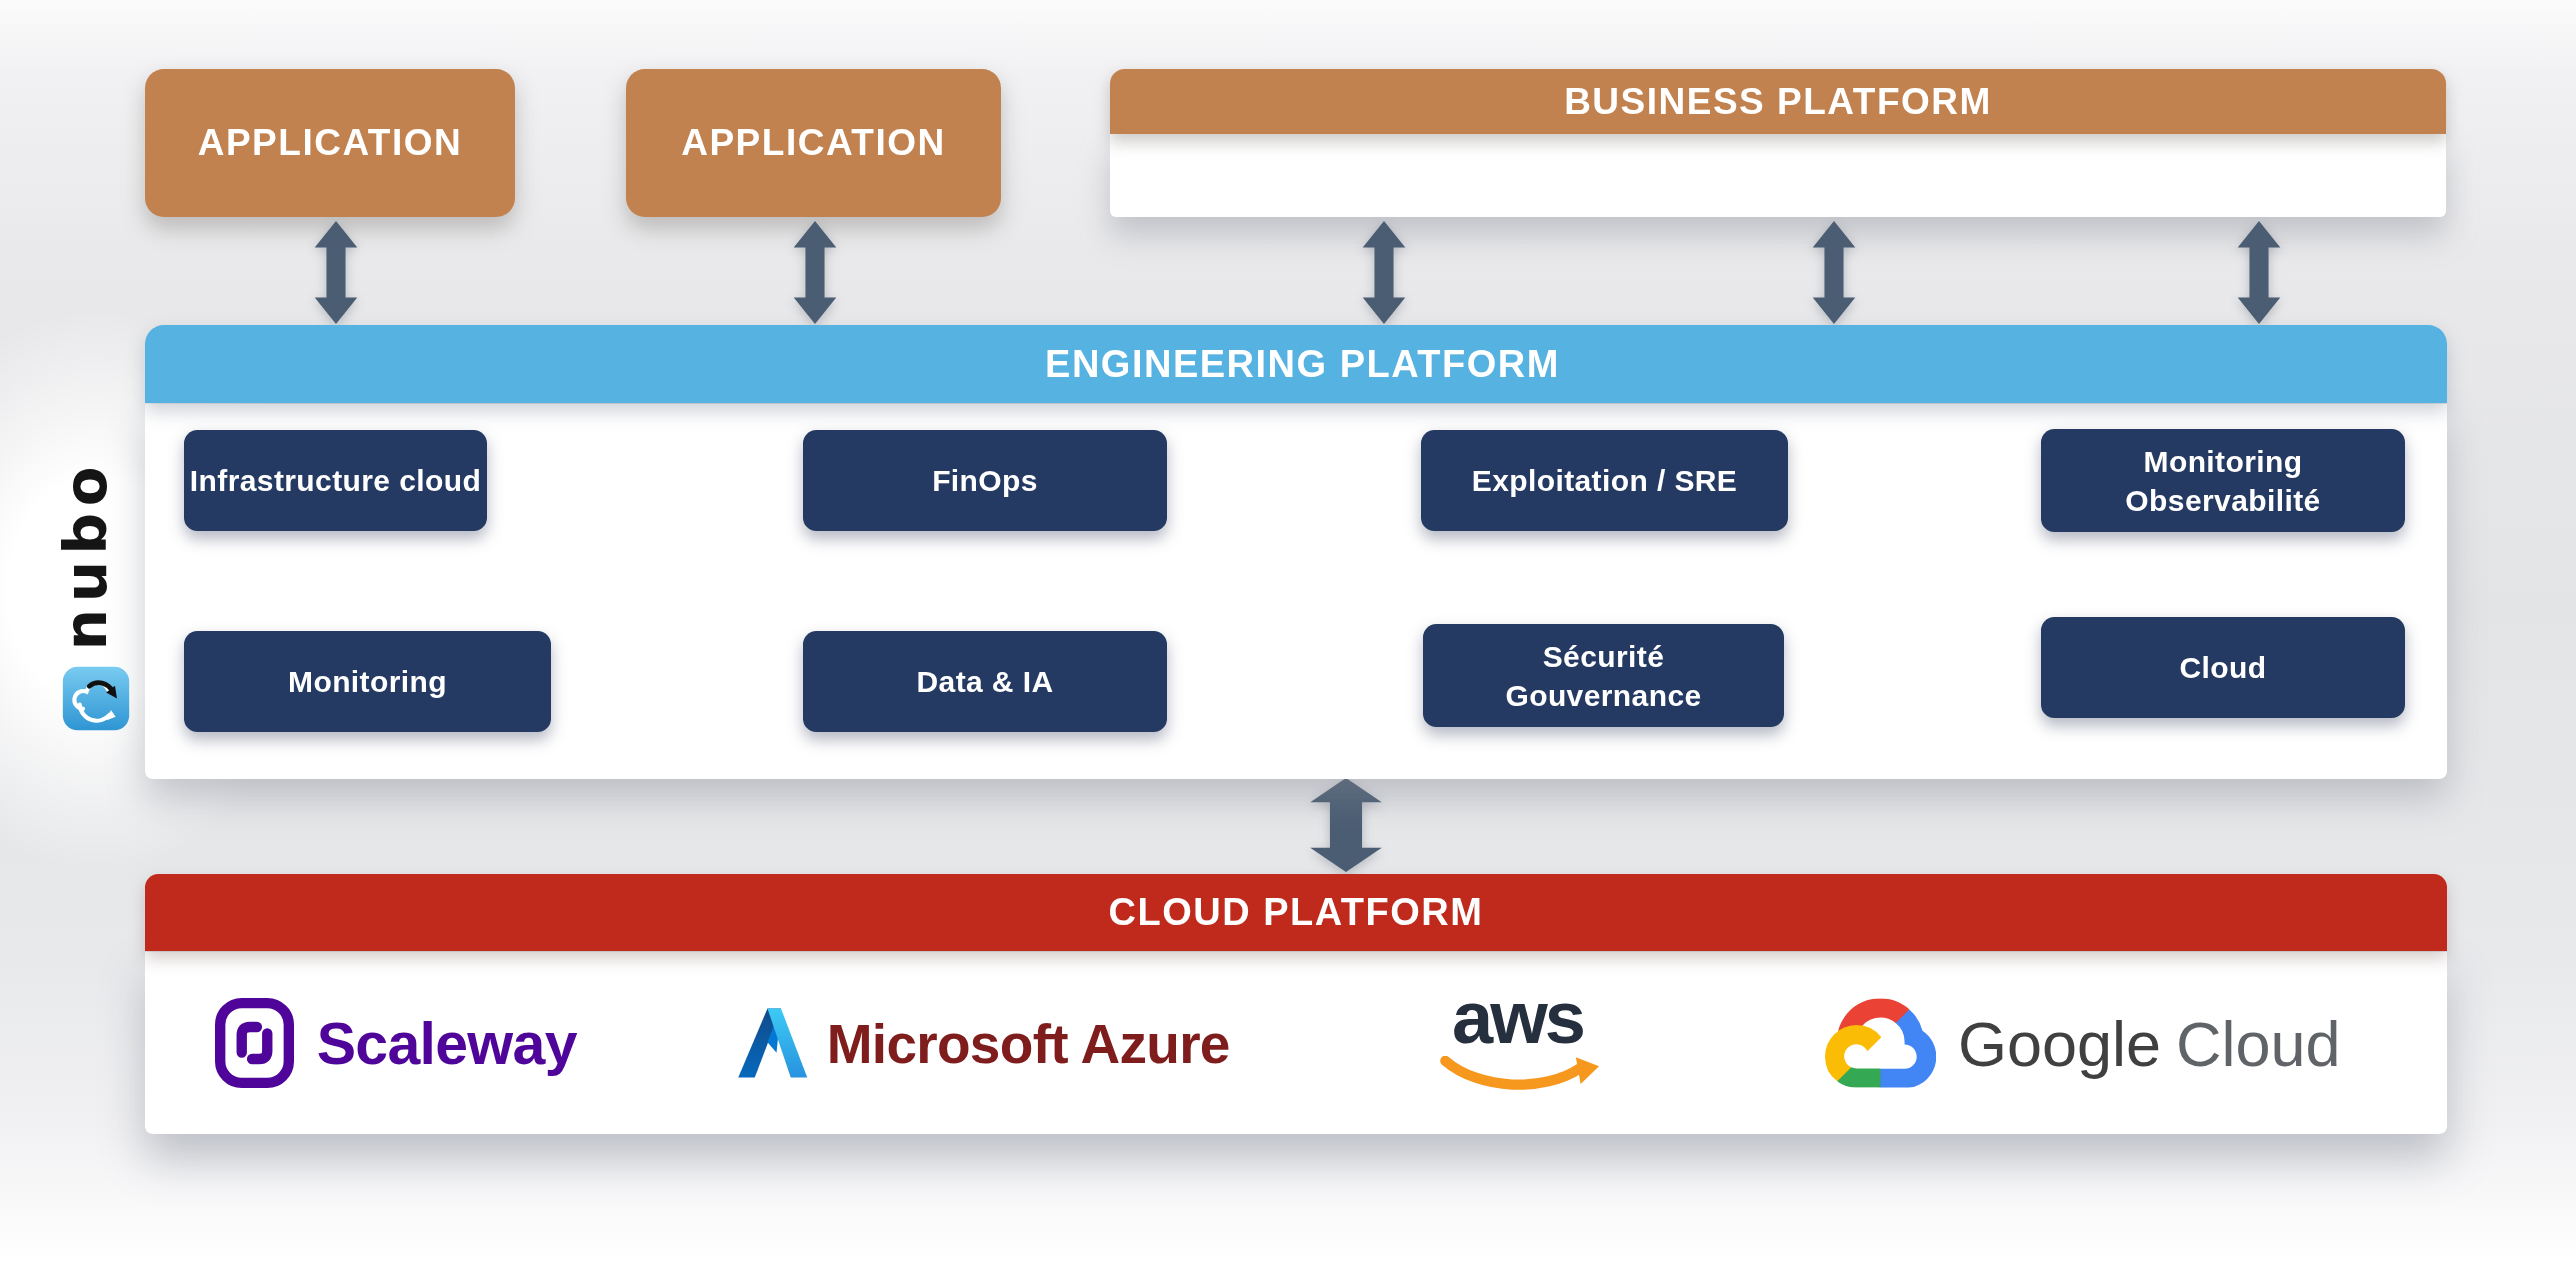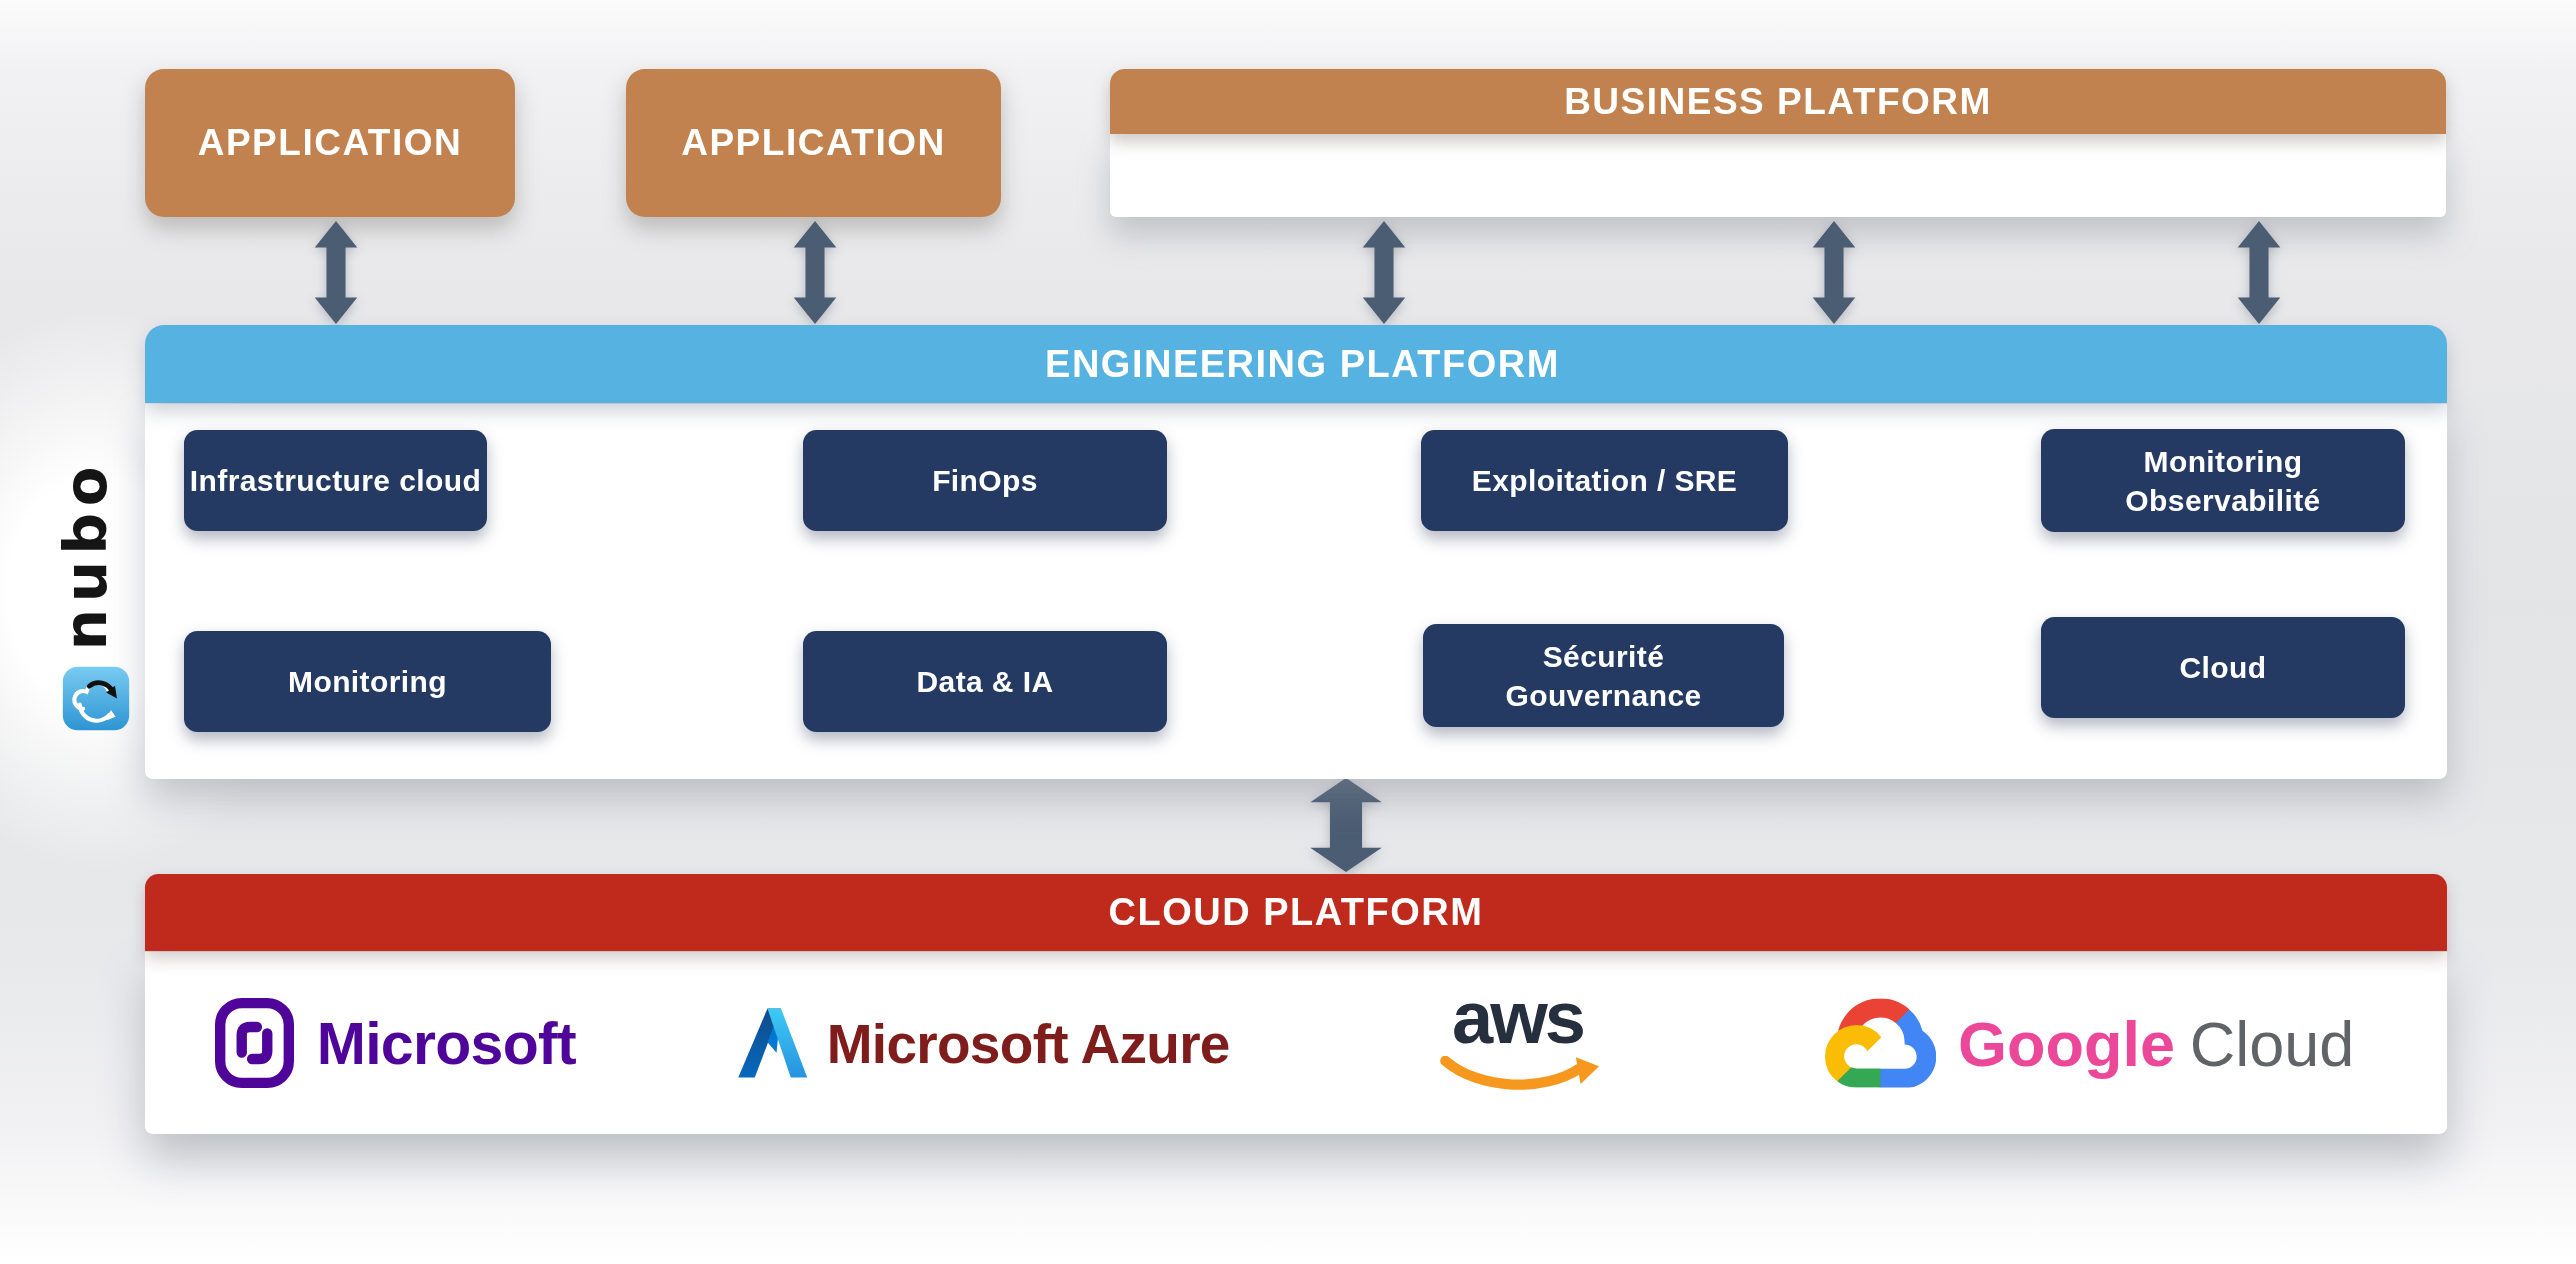--- a/index.html
+++ b/index.html
@@ -85,21 +85,21 @@
   .logo { position:absolute; display:flex; align-items:center; }
   .scaleway { left:68px; top:50%; transform:translateY(-50%); gap:20.7px; }
   .scw-text { font-size:59px; font-weight:bold; color:#4F0599; letter-spacing:-0.7px; }
   .azure { left:581px; top:50%; transform:translateY(-50%); gap:17.7px; }
   .az-text { font-size:55px; font-weight:bold; color:#7f1d1d; letter-spacing:-0.7px; }
   .aws { left:1289px; top:31px; flex-direction:column; align-items:center; }
   .aws-text { font-size:74px; font-weight:bold; color:#252F3E; letter-spacing:-3px; line-height:.95; }
   .aws-swoosh { width:161px; height:41px; margin-top:3px; margin-left:5.9px; }
   .gcp { left:1680px; top:50%; transform:translateY(-50%); gap:22px; }
   .gcp-text { font-size:63px; color:#5C6065; letter-spacing:0; }
-  .gcp-text .g1 { font-weight:bold; color:#ec4899; }
+  .gcp-text .g1 { font-weight:normal; color:#404040; }
   .gcp-text .g2 { font-weight:normal; margin-left:14.8px; color:#606469; }
 
   
   .brand-word {
     position:absolute; left:86px; top:555px; z-index:2;
     transform:translate(-50%,-50%) rotate(-90deg);
     font-family:"DejaVu Sans","Liberation Sans",sans-serif;
     font-weight:bold; font-size:58px; letter-spacing:6.6px; color:#151515;
   }
   .brand-icon { position:absolute; left:62px; top:666px; width:68px; height:65px; z-index:2; }
@@ -193,21 +193,21 @@
     <span>CLOUD PLATFORM</span>
   </div>
   <div class="cloud-body">
 
     <div class="logo scaleway">
       <svg width="83" height="91" viewBox="0 0 100 114">
         <rect x="7" y="7" width="86" height="100" rx="27" fill="none" stroke="#4F0599" stroke-width="13"></rect>
         <path d="M34,69 V47 Q34,37 44,37 H53" fill="none" stroke="#4F0599" stroke-width="13" stroke-linecap="round"></path>
         <path d="M66,45 V67 Q66,77 56,77 H47" fill="none" stroke="#4F0599" stroke-width="13" stroke-linecap="round"></path>
       </svg>
-      <span class="scw-text">Microsoft</span>
+      <span class="scw-text">Scaleway</span>
     </div>
 
     <div class="logo azure">
       <svg width="83" height="75" viewBox="0 0 110 100">
         <defs>
           <linearGradient id="azl" x1="0" y1="0" x2="0" y2="1">
             <stop offset="0" stop-color="#114A8B"></stop>
               <stop offset="1" stop-color="#0669BC"></stop>
           </linearGradient>
           <linearGradient id="azr" x1="0" y1="0" x2="0" y2="1">

